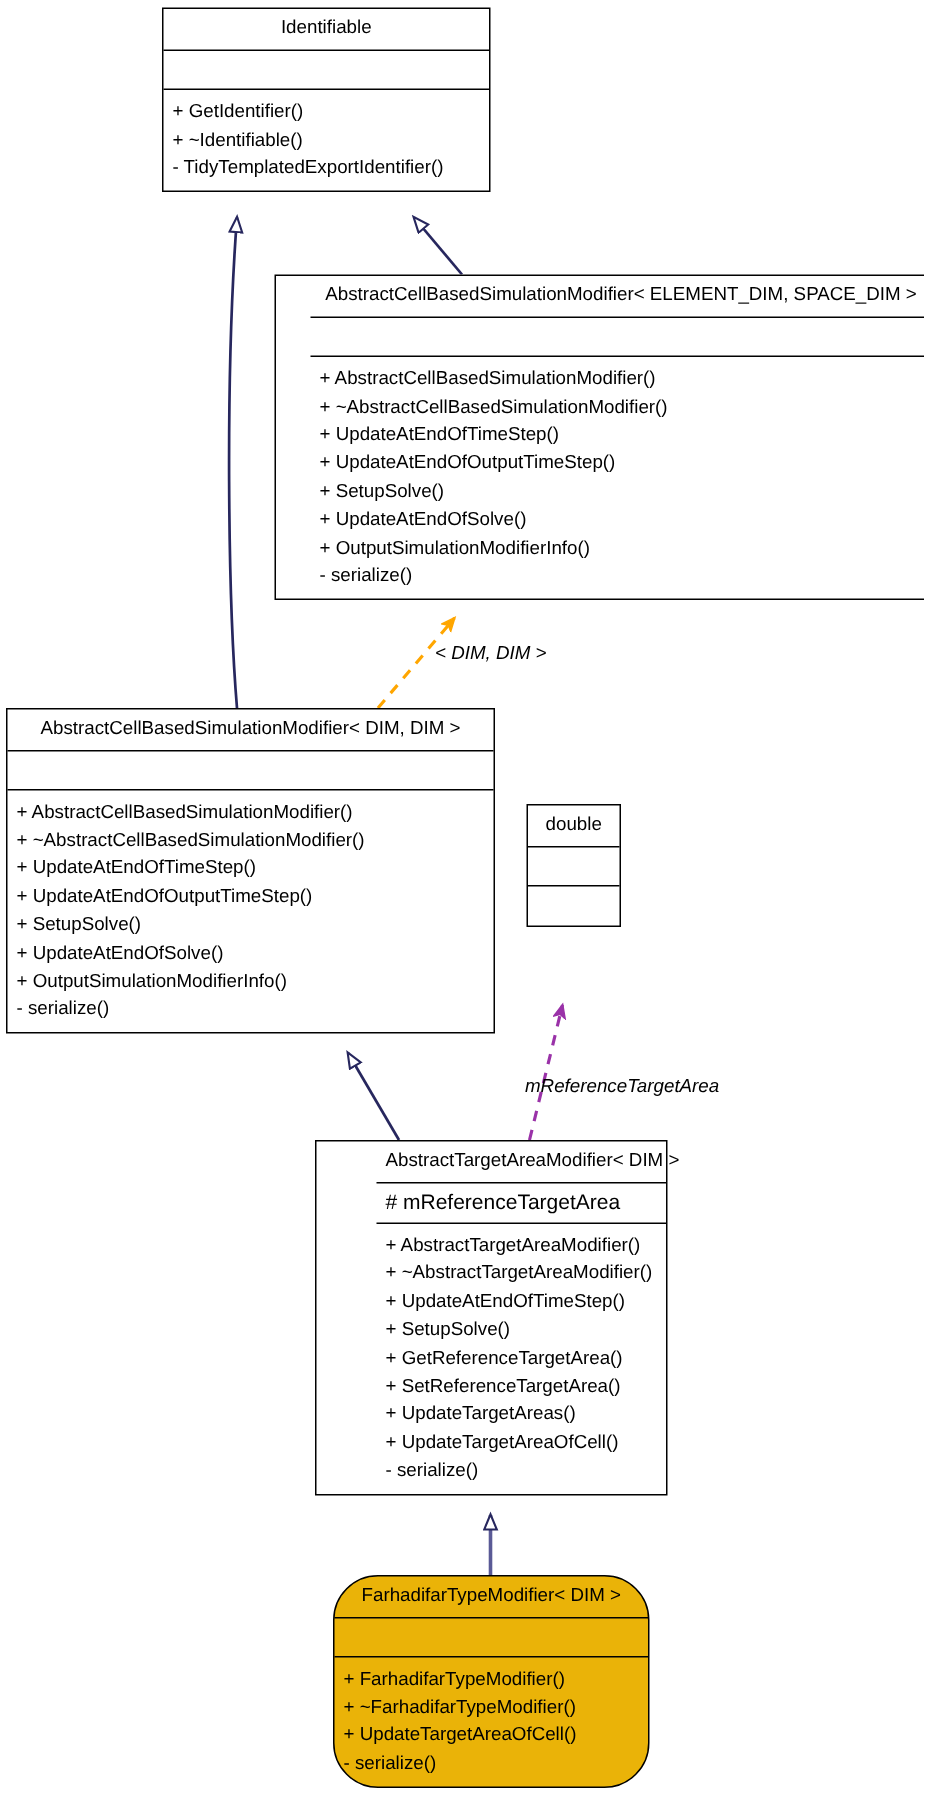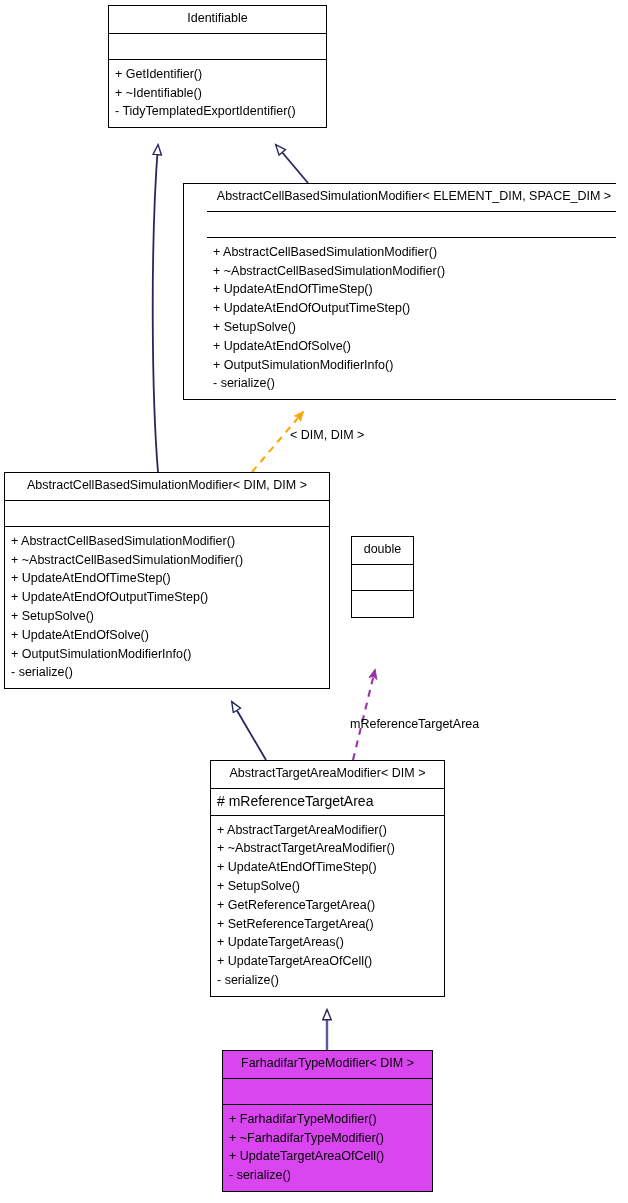--- a/index.html
+++ b/index.html
@@ -26,21 +26,22 @@
     pointer-events: none;
   }
   .umlnode {
     position: absolute;
     box-sizing: border-box;
     border: 1px solid #000000;
     background: #ffffff;
     z-index: 5;
   }
   .umlnode.highlight {
-    background: #d946ef;
+    background: #eab308;
+    border-radius: 30px;
   }
   .node-title {
     text-align: center;
     font-size: 12.5px;
     color: #000000;
     line-height: 1.1;
     padding: 6px 6px 7px 6px;
     border-bottom: 1.6px solid #000000;
     white-space: nowrap;
   }
@@ -64,20 +65,21 @@
     display: block;
     line-height: 18.8px;
     white-space: nowrap;
   }
   .edge-label {
     position: absolute;
     font-size: 12.5px;
     color: #000000;
     white-space: nowrap;
     z-index: 6;
+    font-style: italic;
   }
 </style>
 </head>
 <body>
 
 <div id="diagram">
 
   <svg id="edges" width="628" height="1203" viewBox="0 0 628 1203" xmlns="http://www.w3.org/2000/svg">
     <defs>
       <marker id="inh-head" markerWidth="13" markerHeight="13" refX="10.5" refY="5" orient="auto" markerUnits="userSpaceOnUse">
@@ -153,21 +155,21 @@
   <div class="umlnode" style="left:351px; top:536px; width:63px;">
     <div class="node-title">double</div>
     <div class="node-attrs">
       <span class="empty-row"></span>
     </div>
     <div class="node-ops" style="padding:0 6px;">
       <span class="empty-row" style="display:block;height:26px;"></span>
     </div>
   </div>
 
-  <div class="umlnode" style="left:210px; top:760px; width:235px;">
+  <div class="umlnode" style="left:210px; top:760px; width:235px;padding-left:40px;">
     <div class="node-title">AbstractTargetAreaModifier&lt; DIM &gt;</div>
     <div class="node-attrs">
       <span class="member"># mReferenceTargetArea</span>
     </div>
     <div class="node-ops">
       <span class="member">+ AbstractTargetAreaModifier()</span>
       <span class="member">+ ~AbstractTargetAreaModifier()</span>
       <span class="member">+ UpdateAtEndOfTimeStep()</span>
       <span class="member">+ SetupSolve()</span>
       <span class="member">+ GetReferenceTargetArea()</span>

